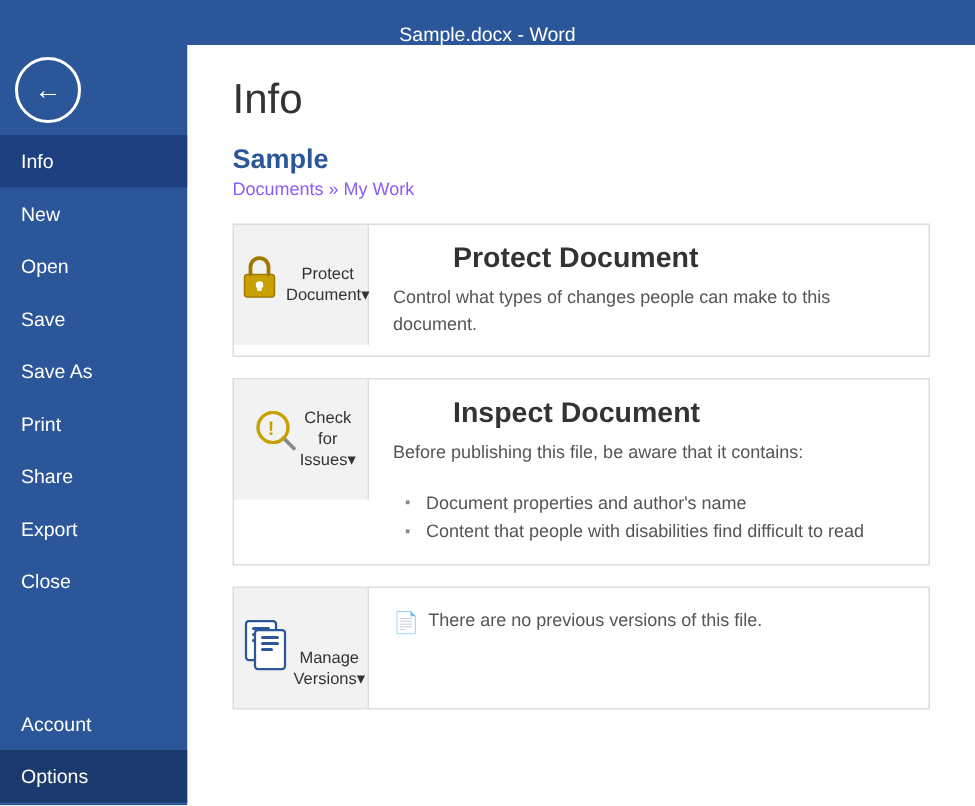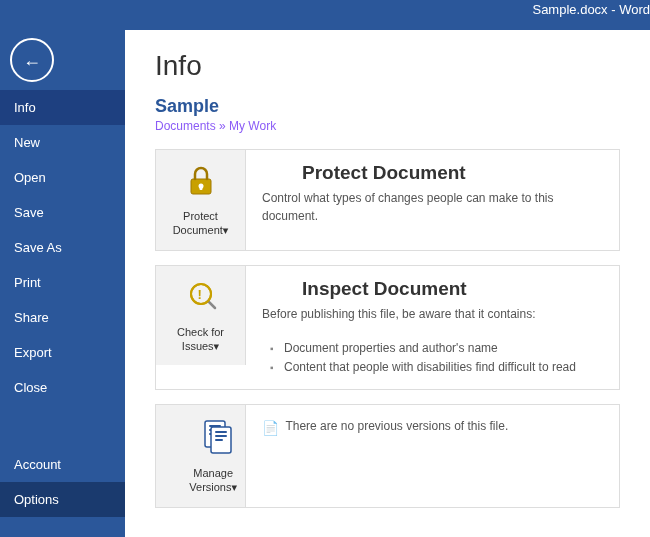--- a/index.html
+++ b/index.html
@@ -10,23 +10,23 @@
       overflow: hidden;
       display: flex;
       flex-direction: column;
       background: #fff;
     }
 
     
     .title-bar {
       background: #2b579a;
       color: #fff;
-      text-align: right;
+      text-align: center;
       font-size: 13px;
-      padding: 2px 0;
+      padding: 15px 0;
       height: 30px;
       flex-shrink: 0;
     }
 
     
     .main-layout {
       display: flex;
       flex: 1;
       overflow: hidden;
     }
@@ -64,21 +64,21 @@
 
     .nav-item.active {
       background: #1e4080;
     }
 
     .nav-spacer {
       flex: 1;
     }
 
     .nav-bottom {
-      padding-bottom: 20px;
+      padding-bottom: 2px;
     }
 
     .nav-item.highlighted {
       background: #1a3a6e;
     }
 
     
     .content {
       flex: 1;
       background: #fff;
@@ -114,21 +114,21 @@
       border: 1px solid #ddd;
       padding: 0;
     }
 
     .card-icon-area {
       width: 90px;
       min-height: 80px;
       background: #f2f2f2;
       border-right: 1px solid #ddd;
       display: flex;
-      flex-direction: column;
+      flex-direction: row;
       align-items: center;
       justify-content: center;
       padding: 12px 8px;
       flex-shrink: 0;
     }
 
     .card-icon {
       font-size: 30px;
       margin-bottom: 4px;
     }

